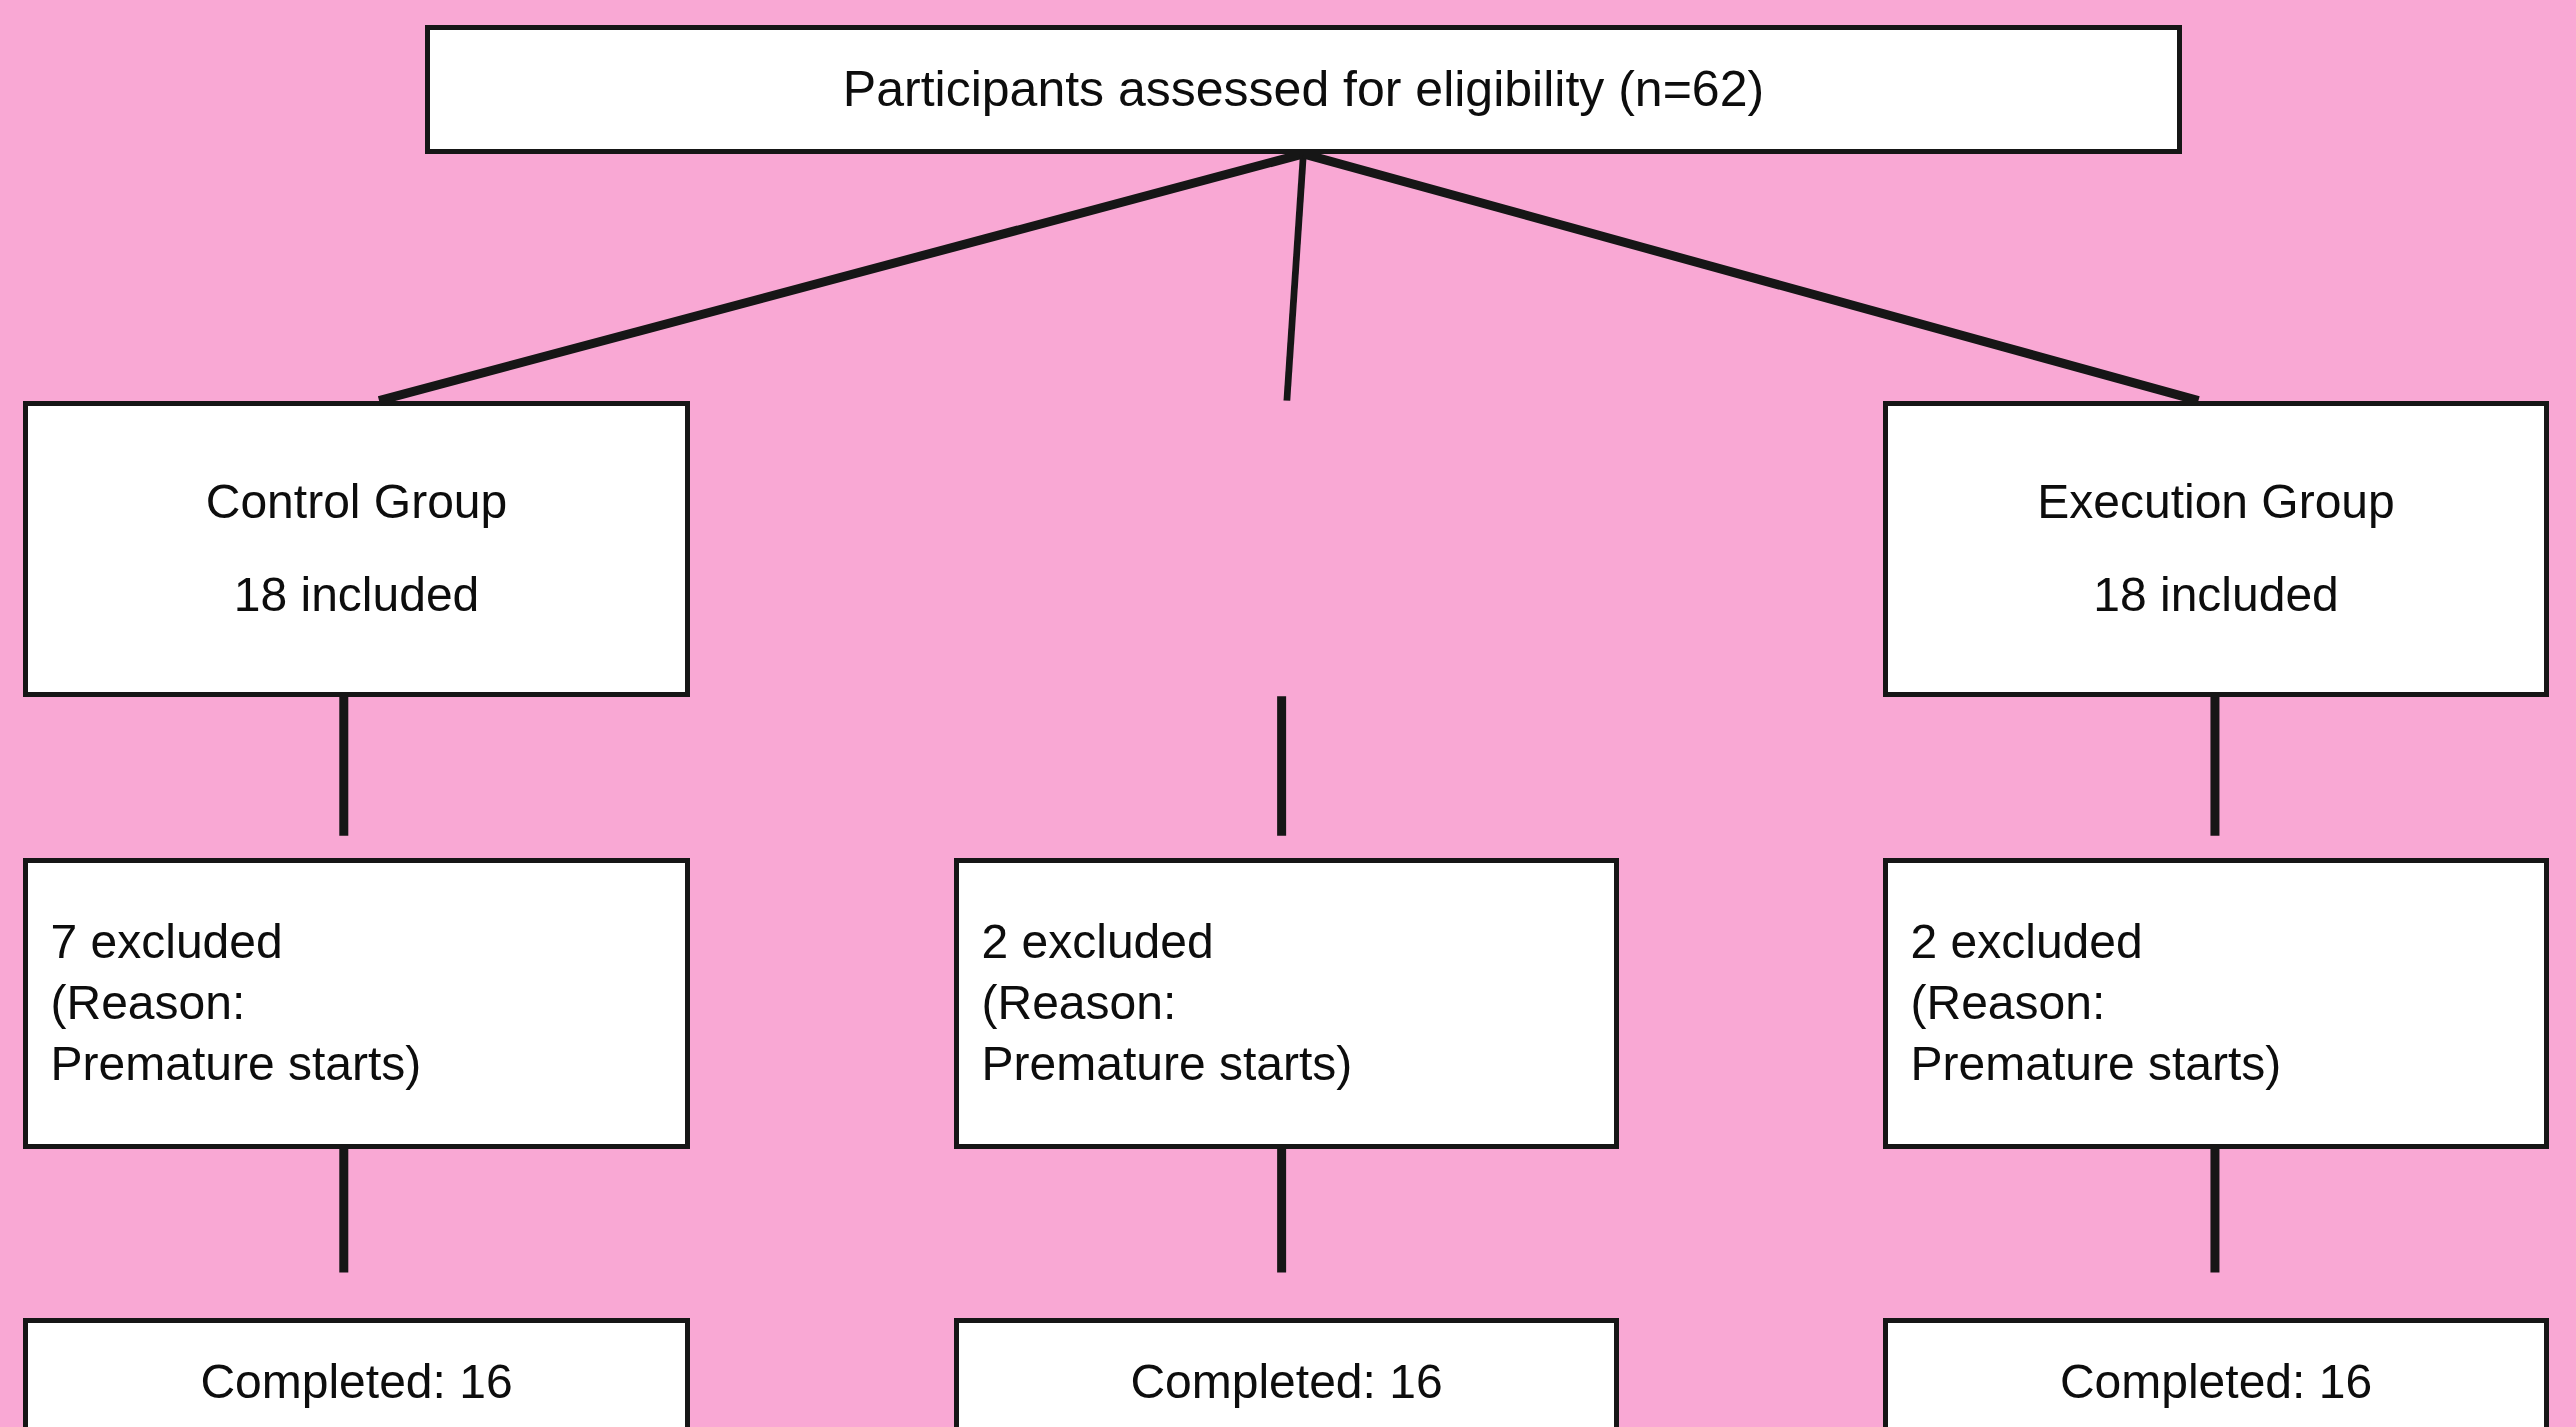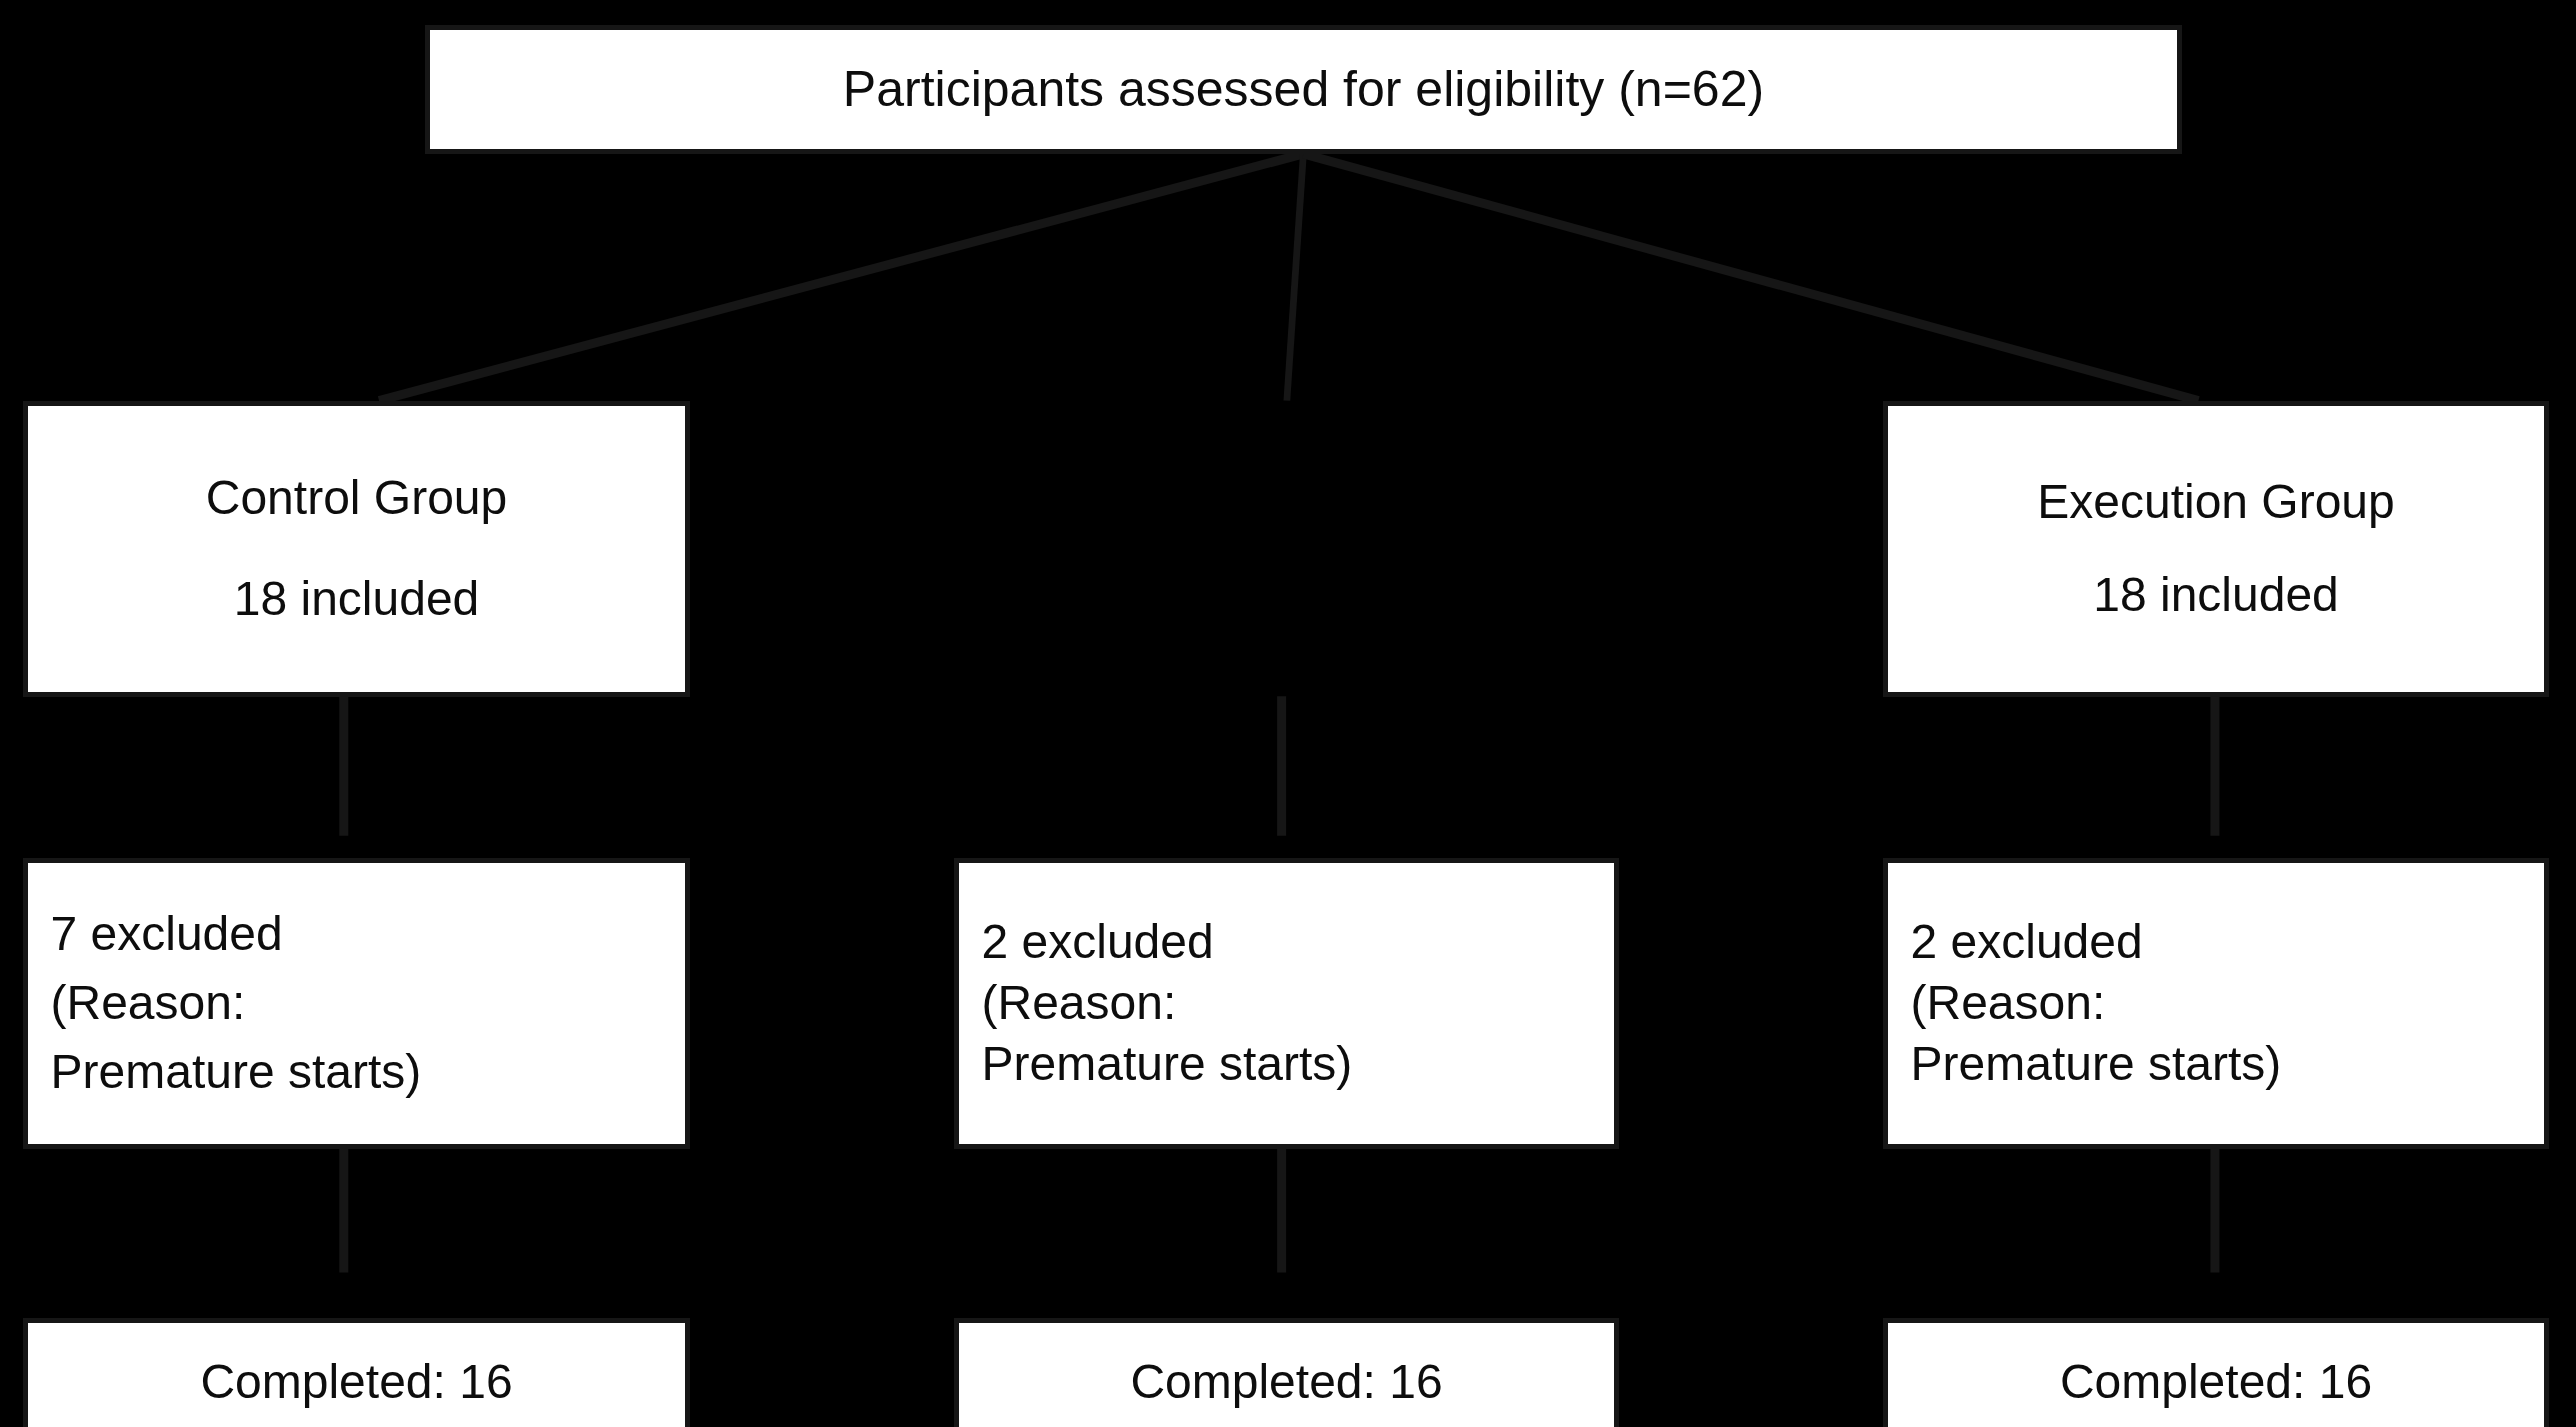--- a/index.html
+++ b/index.html
@@ -5,21 +5,21 @@
 <style>
   html, body {
     margin: 0;
     padding: 0;
     background: #ffffff;
   }
   #stage {
     position: relative;
     width: 2576px;
     height: 1427px;
-    background: #000000;
+    background: #f9a8d4;
     font-family: "Liberation Sans", sans-serif;
     overflow: hidden;
   }
   #edges {
     position: absolute;
     left: 0;
     top: 0;
     width: 2576px;
     height: 1427px;
     pointer-events: none;
@@ -71,21 +71,21 @@
   .excl-node .line { font-size: 48px; margin-bottom: 10.5px; }
   .excl-node .line:last-child { margin-bottom: 0; }
 
   .done-node {
     top: 1271px;
     height: 129px;
     margin-top: 47px;
   }
   .done-node .line { font-size: 48px; }
 
-  .col-left   { left: 23px;   width: 667px; gap: 8px; }
+  .col-left   { left: 23px;   width: 667px; }
   .col-mid    { left: 954px; width: 665px; }
   .col-right  { left: 1883px; width: 666px; }
 </style>
 </head>
 <body>
 
 <div id="stage">
 
   <svg id="edges" viewBox="0 0 3433 1902" xmlns="http://www.w3.org/2000/svg">
 

